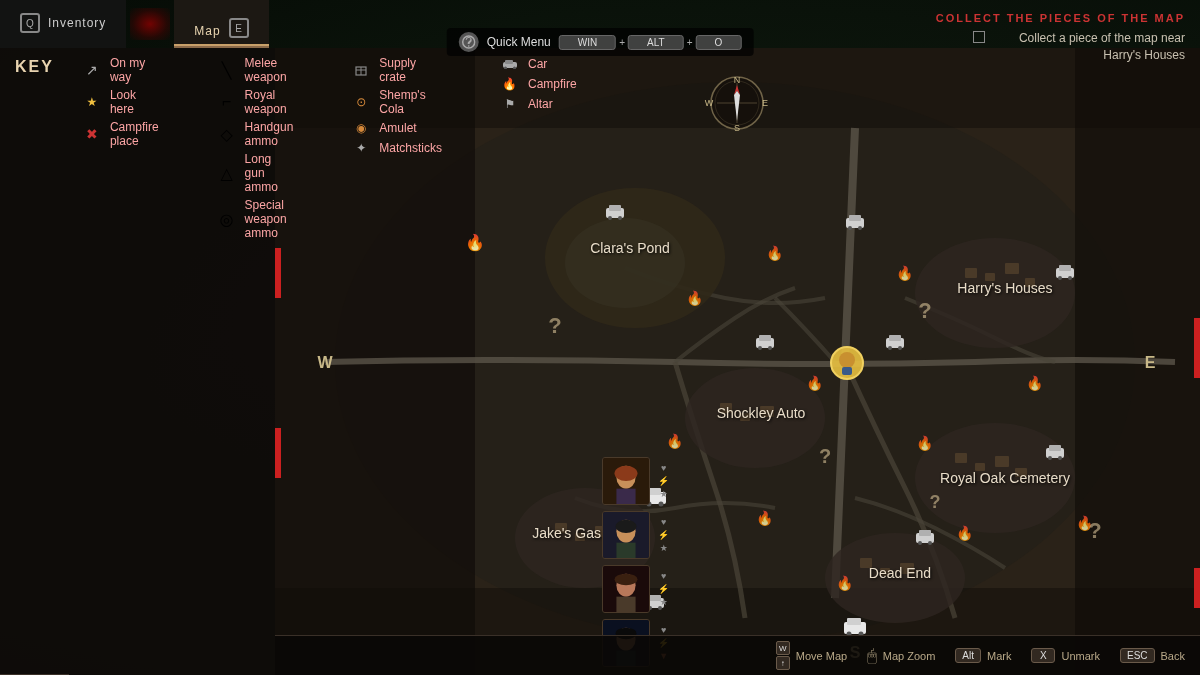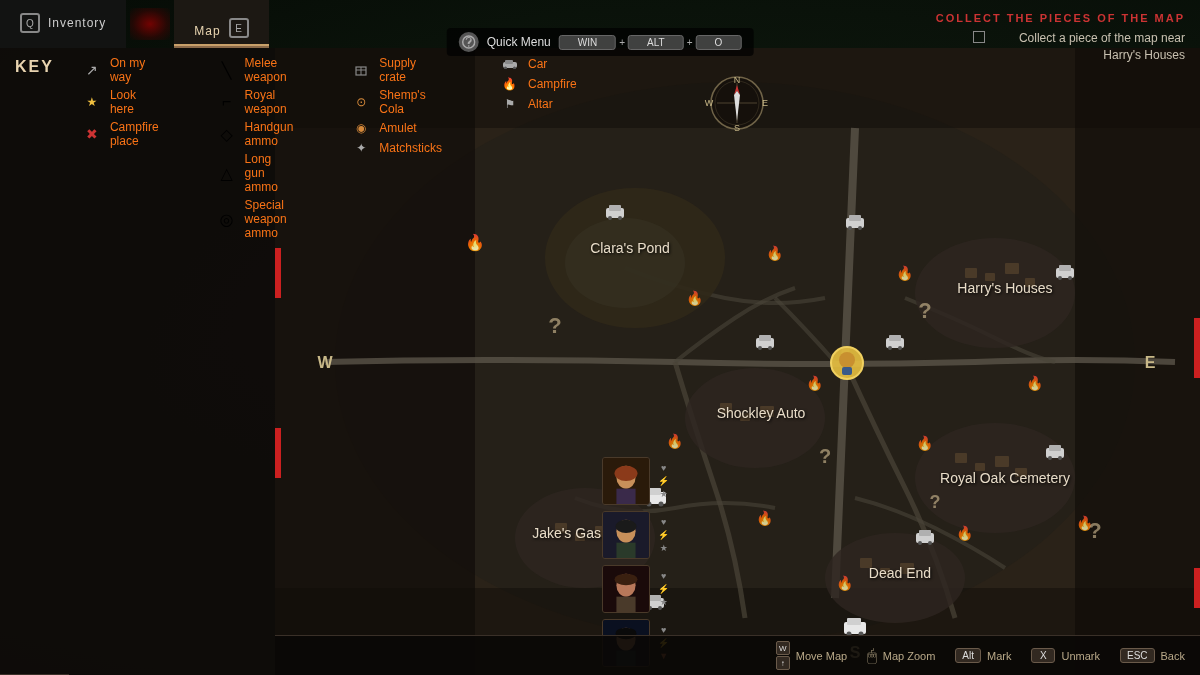--- a/index.html
+++ b/index.html
@@ -190,21 +190,21 @@
     .key-item-icon {
       width: 16px;
       height: 16px;
       display: flex;
       align-items: center;
       justify-content: center;
       flex-shrink: 0;
     }
 
     .key-item-label {
-      color: #f97316;
+      color: #fca5a5;
       font-size: 12px;
     }
 
     .key-divider {
       height: 1px;
       background: #3a3028;
       margin: 4px 15px;
     }
 
     

